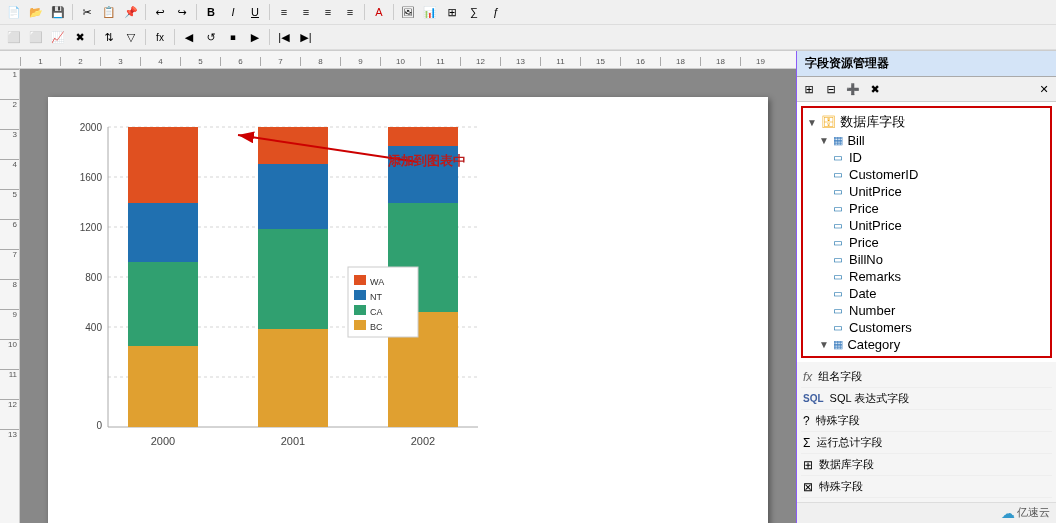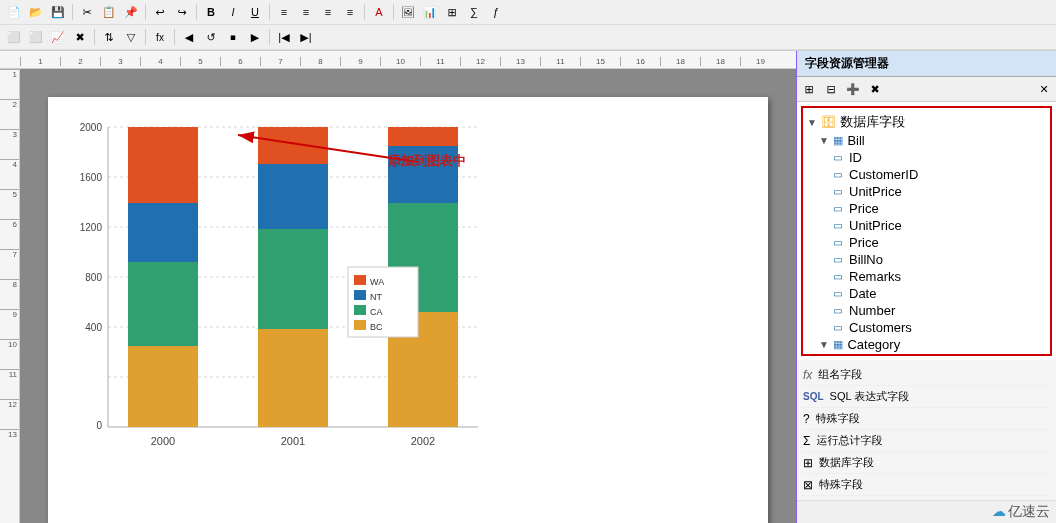--- a/index.html
+++ b/index.html
@@ -331,16 +331,16 @@
         <span>数据库字段</span>
       </div>
       <div class="bottom-item">
         <span class="bottom-icon">⊠</span>
         <span>特殊字段</span>
       </div>
     </div>
 
     <div style="display:flex; justify-content:flex-end; padding:2px 6px; background:#f0f0f0; border-top:1px solid #ddd;">
       <span style="color:#3399cc; font-size:14px;">☁</span>
-      <span style="font-size:14px; color:#555; margin-left:2px;">亿速云</span>
+      <span style="font-size:11px; color:#555; margin-left:2px;">亿速云</span>
     </div>
   </div>
 </div>
 
 </body></html>

